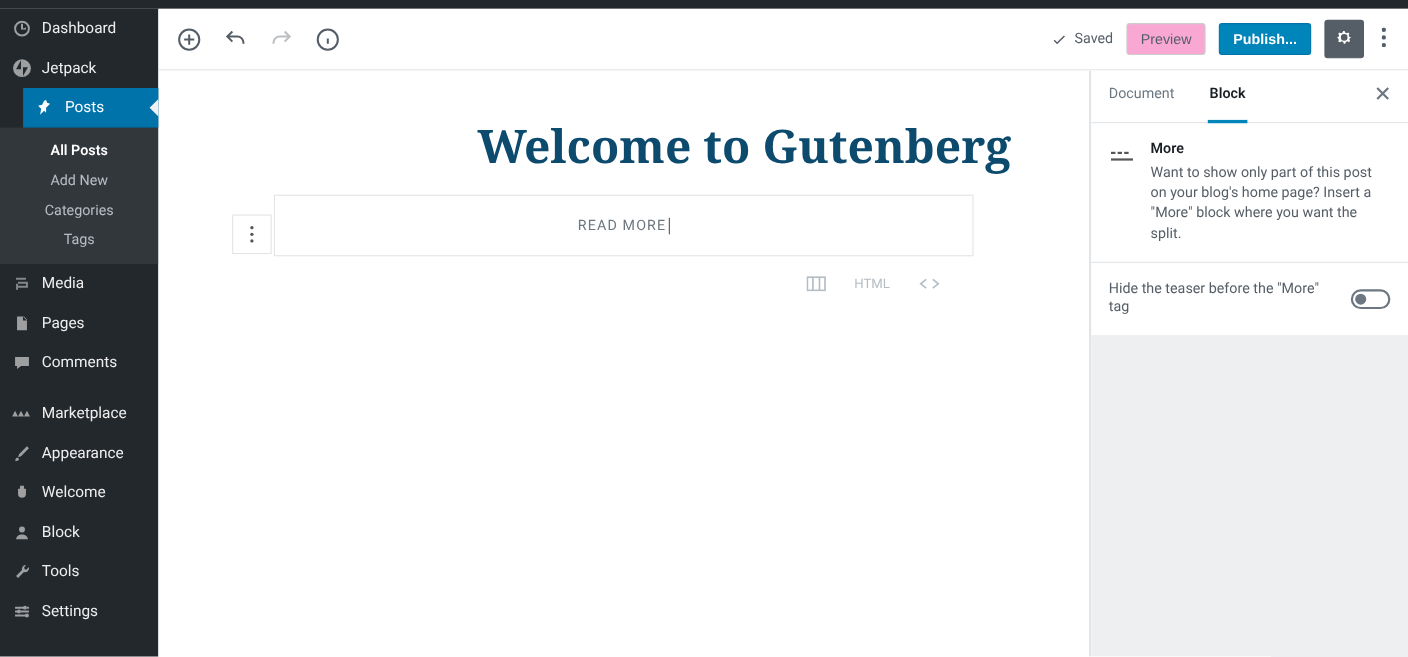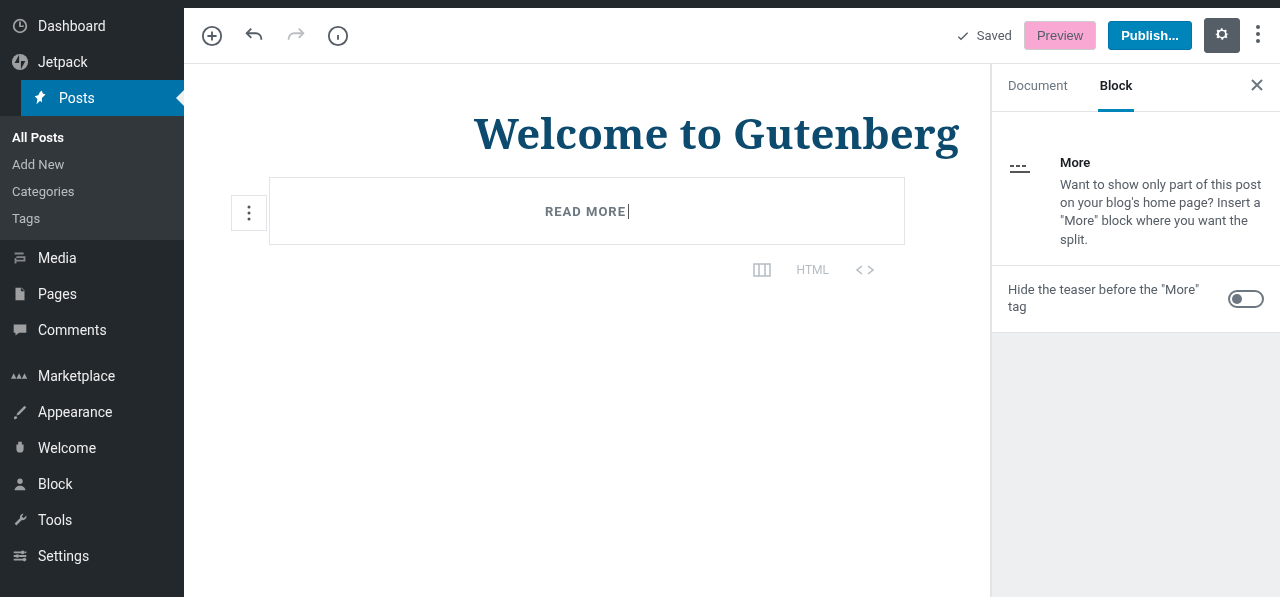--- a/index.html
+++ b/index.html
@@ -1,21 +1,21 @@
 <!DOCTYPE html>
 <html><head>
 <meta charset="utf-8">
 <style>
   * { box-sizing: border-box; margin: 0; padding: 0; }
   body { font-family: -apple-system, BlinkMacSystemFont, "Segoe UI", Roboto, sans-serif; font-size: 13px; color: #23282d; width: 1280px; height: 597px; overflow: hidden; background: #fff; }
   .top-strip { height: 8px; background: #23282d; }
   .layout { display: flex; height: 589px; }
   
   
-  .admin-sidebar { width: 184px; background: #23282d; color: #eee; flex-shrink: 0; }
+  .admin-sidebar { width: 144px; background: #23282d; color: #eee; flex-shrink: 0; text-align: center; }
   .admin-sidebar .menu-item { display: flex; align-items: center; padding: 8px 10px; gap: 8px; cursor: pointer; color: #eee; font-size: 14px; }
   .admin-sidebar .menu-item.current { background: #0073aa; color: #ffffff; position: relative; margin-left: 21px; }
   .admin-sidebar .menu-item.current::after { content: ""; position: absolute; right: 0; top: 50%; transform: translateY(-50%); border: 8px solid transparent; border-right-color: #f0f0f0; }
   .submenu { background: #32373c; padding: 8px 0; }
   .submenu .sub-item { padding: 6px 12px; font-size: 13px; color: rgba(240,245,250,0.7); cursor: pointer; }
   .submenu .sub-item.active { color: #fff; font-weight: 600; }
   .admin-sidebar .icon { width: 20px; height: 20px; display:flex; align-items:center; justify-content:center; opacity:.6;}
   
   
   .editor { flex: 1; display: flex; flex-direction: column; background:#fff; }
@@ -28,34 +28,34 @@
   .btn.preview { color:#555d66; }
   .btn.publish { background:#0085ba; border-color:#0073aa; color:#fff; font-weight:600;}
   .btn.gear { background:#555d66; border-color:#555d66; color:#fff; padding:6px 8px;}
   .more-menu { padding:4px; cursor:pointer; color:#555d66;}
   
   .editor-body { flex:1; display:flex; overflow:hidden;}
   .canvas { flex:1; padding: 40px 0 0 0; position:relative; border-right:1px solid #e2e4e7;}
   .post-title { font-family: Georgia, "Noto Serif", serif; font-size: 42px; font-weight: 700; color:#0c4a6e; text-align:left; margin-left:290px;}
   .block-wrap { margin: 16px auto 0 auto; width: 636px; position:relative;}
   .block-more-handle { position:absolute; left:-38px; top:18px; width:36px; height:36px; border:1px solid #e2e4e7; background:#fff; display:flex;align-items:center;justify-content:center; cursor:pointer;}
-  .more-block { border:1px solid #e2e4e7; background:#fff; height:68px; display:flex;align-items:center;justify-content:center; letter-spacing:1px; font-size:13px; color:#6c7781;font-weight:bold;}
+  .more-block { border:1px solid #e2e4e7; background:#fff; height:56px; display:flex;align-items:center;justify-content:center; letter-spacing:1px; font-size:13px; color:#6c7781;}
   .more-block span { border-right:1px solid #555; padding-right:2px;}
   .bottom-toolbar { display:flex; justify-content:flex-end; gap:26px; margin-top:18px; align-items:center; padding-right:30px;}
   .bottom-toolbar .bt { color:#b5bcc2; font-size:12px; display:flex;align-items:center; gap:4px; cursor:pointer;}
   
   
   .settings { width: 289px; background:#fff; display:flex; flex-direction:column; border-left:1px solid #e2e4e7;}
   .settings-tabs { display:flex; border-bottom:1px solid #e2e4e7; height:48px; align-items:stretch; }
   .settings-tabs .tab { padding:14px 16px; font-size:13px; color:#6c7781; cursor:pointer; position:relative;}
   .settings-tabs .tab.active { color:#191e23; font-weight:600;}
   .settings-tabs .tab.active::after { content:""; position:absolute; bottom:-1px; left:14px; right:14px; height:3px; background:#0085ba;}
   .settings-tabs .close-x { margin-left:auto; padding:14px 16px; color:#6c7781; cursor:pointer;}
   .settings-section { padding: 16px; border-bottom:1px solid #e2e4e7;}
-  .block-info { display:flex; gap:28px;margin-top:27px;}
+  .block-info { display:flex; gap:14px;}
   .block-info .bicon { width:24px; color:#555; padding-top:2px;}
   .block-info .btext .btitle { font-size:13px; font-weight:600; color:#191e23; margin-bottom:6px;}
   .block-info .btext .bdesc { font-size:13px; color:#555d66; line-height:1.4;}
   .toggle-row { display:flex; align-items:center; justify-content:space-between; gap:10px;}
   .toggle-row .tlabel { font-size:13px; color:#555d66; line-height:1.3;}
   .toggle { width:36px; height:18px; border:2px solid #6c7781; border-radius:10px; position:relative; flex-shrink:0;}
   .toggle::after { content:""; position:absolute; left:2px; top:2px; width:10px; height:10px; border-radius:50%; background:#6c7781;}
   .settings-rest { flex:1; background:#edeff0;}
 </style>
 </head>

